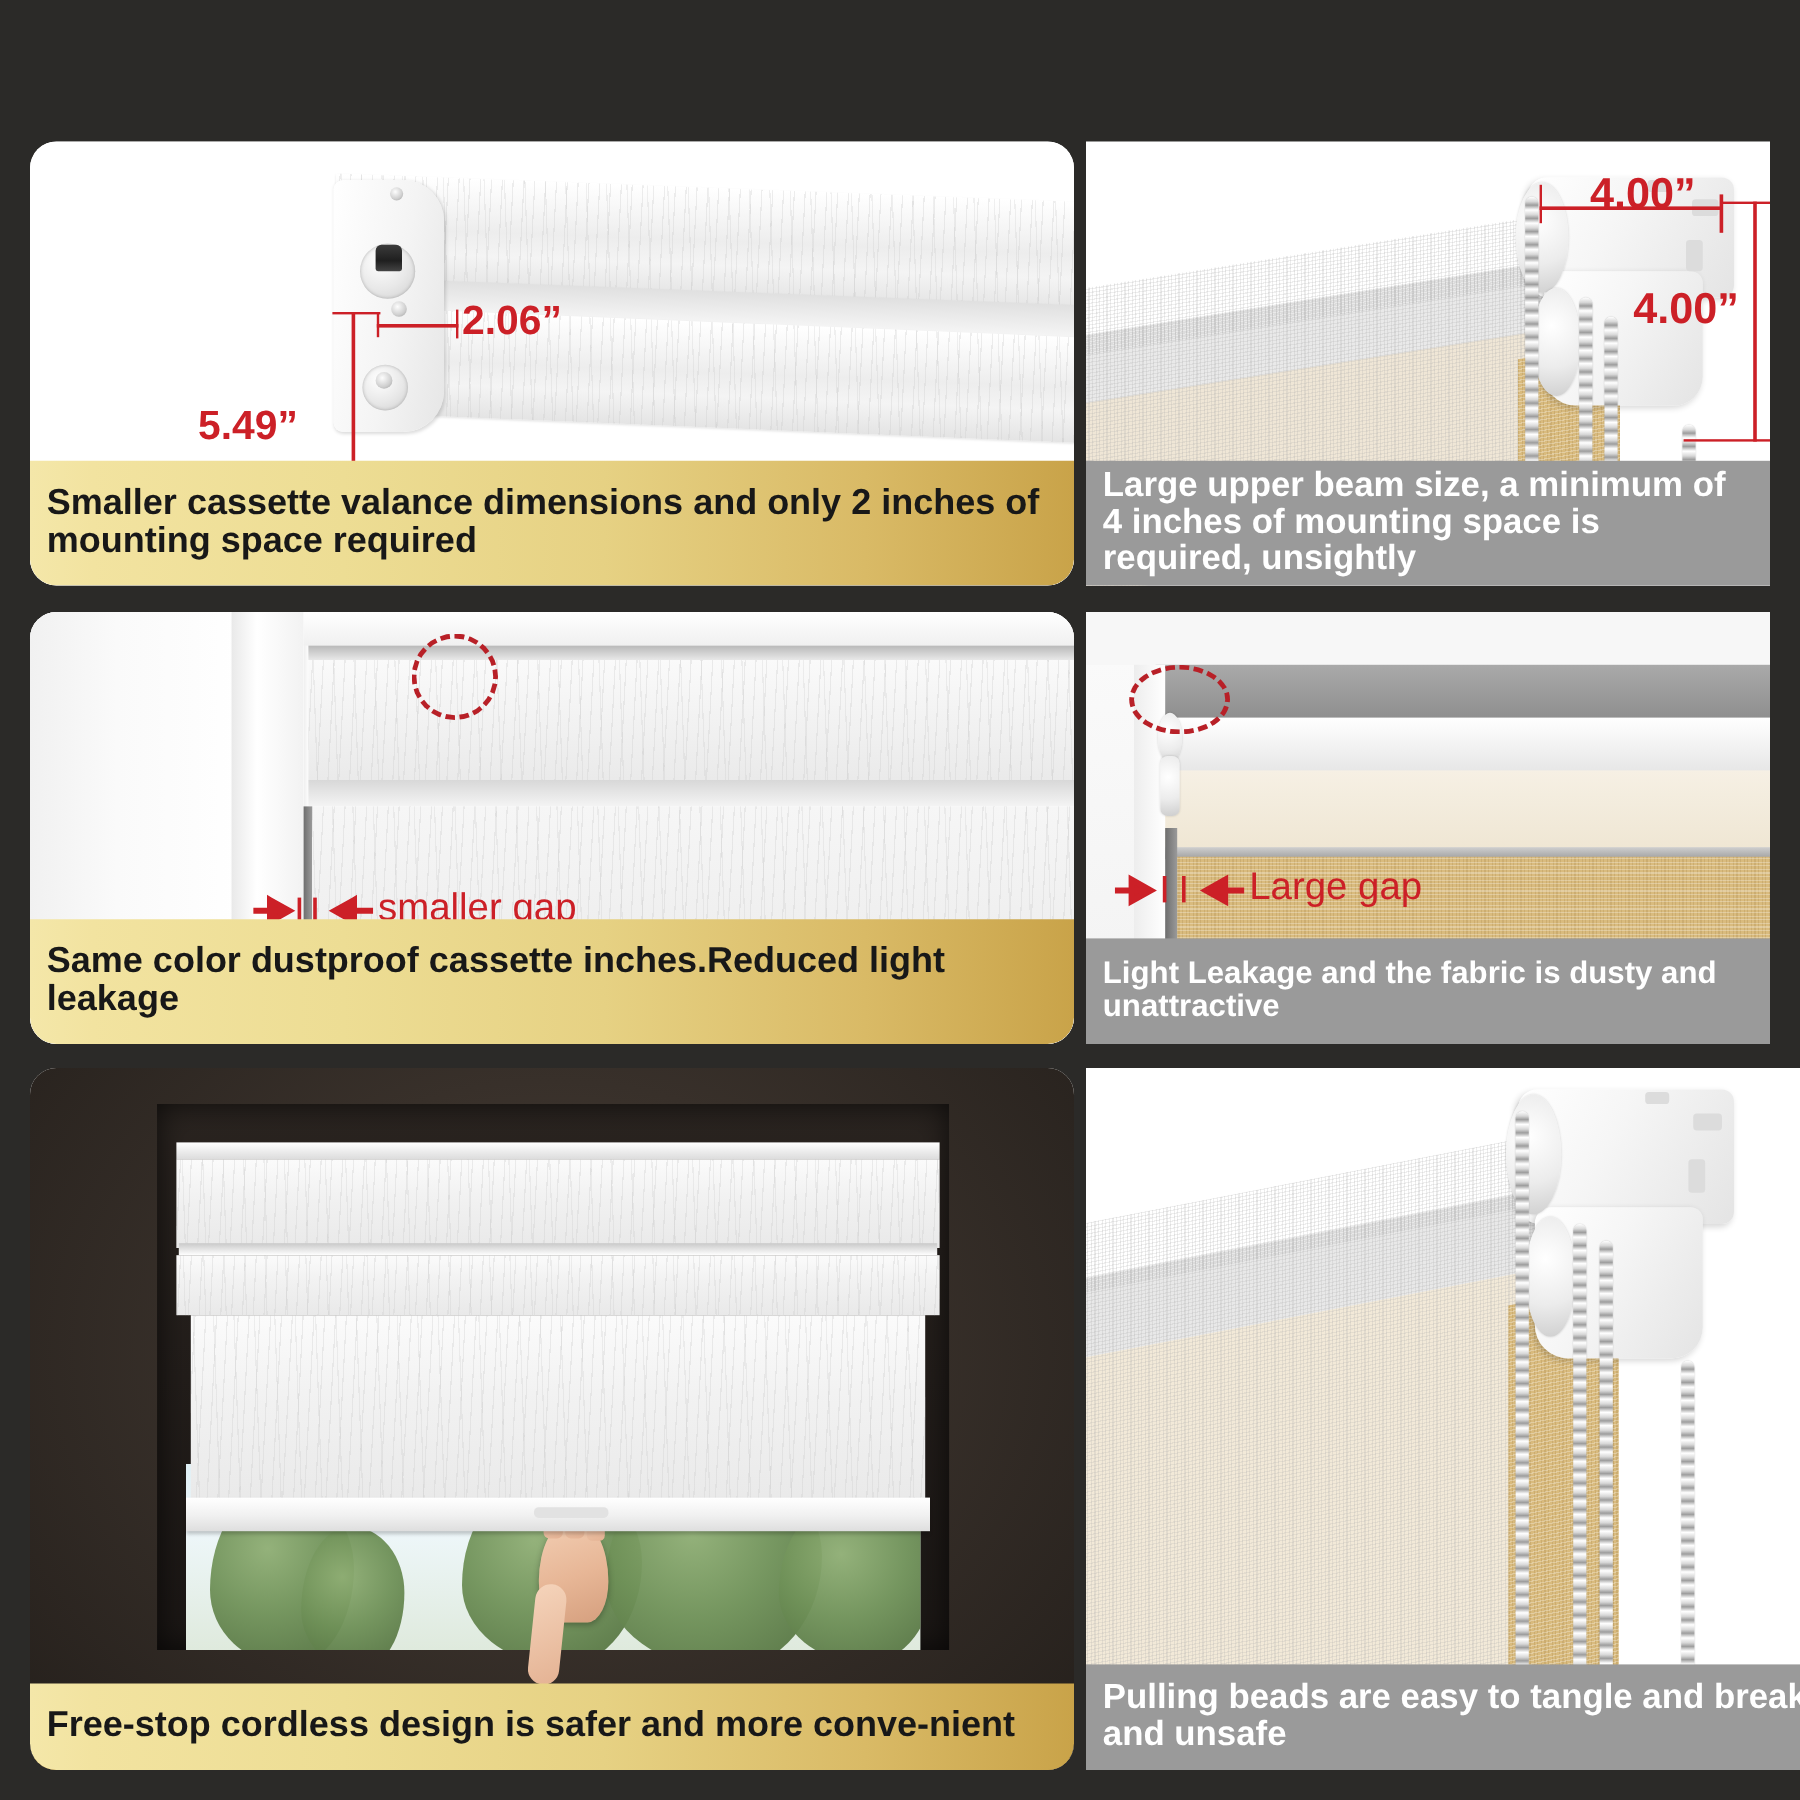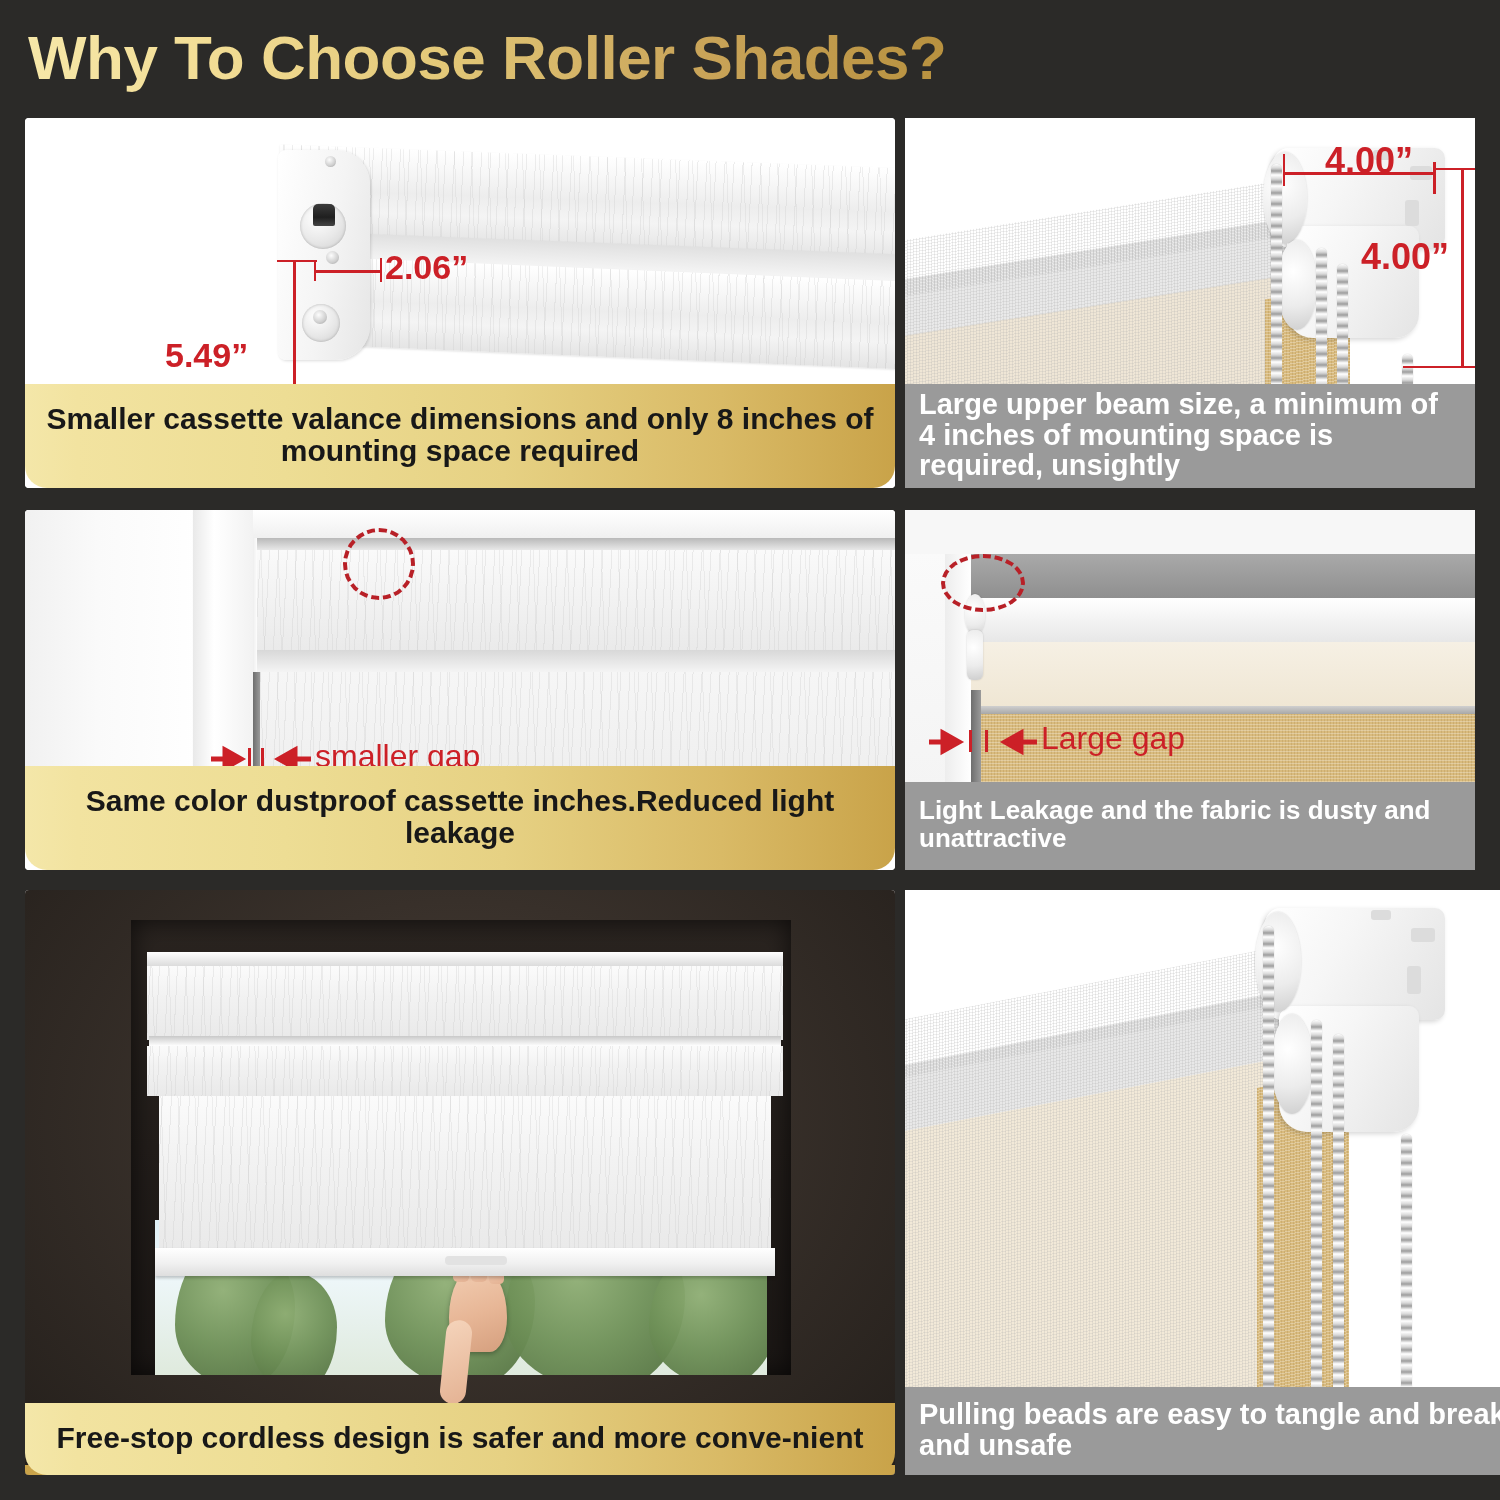--- a/index.html
+++ b/index.html
@@ -18,21 +18,21 @@
     white-space: nowrap;
     background: linear-gradient(90deg,#f6e7a8 0%,#f3dE97 18%,#e3c878 45%,#caa55a 72%,#b8913f 100%);
     -webkit-background-clip: text; background-clip: text;
     color: transparent; -webkit-text-fill-color: transparent;
     text-shadow: none;
   }
 
   
   .grid { position:absolute; left:0; top:0; width:1500px; height:1500px; }
   .panel { position: absolute; overflow: hidden; background:#fff; }
-  .panel.good { border-radius: 4px; text-align: center; }
+  .panel.good { border-radius: 22px; }
   .panel.bad  { border-radius: 0; }
 
   .art { position:absolute; left:0; top:0; right:0; bottom:0; overflow:hidden; }
 
   
   .caption {
     position: absolute; left:0; right:0; bottom:0;
     display:flex; align-items:center;
     padding: 6px 14px 8px 14px;
     font-weight: bold; line-height: 1.06;
@@ -176,21 +176,20 @@
   .gold-strip{
     position:absolute; left:0; right:0; bottom:0; height:10px;
     background: linear-gradient(90deg,#caa349,#f0e09a,#caa349);
   }
 </style>
 </head>
 <body>
 
 <div class="page">
 
-  <div class="title">Why To Choose Roller Shades?</div>
 
   <div class="grid">
 
     <div class="panel good" style="left:25px; top:118px; width:870px; height:370px;">
       <div class="art">
         <div class="white-bg"></div>
 
         <div class="p1-bar" style="left:255px; top:40px; width:700px; height:92px; transform:skewY(2.2deg); border-radius:0 0 0 0;">
           <div class="fabric-streak"></div>
         </div>
@@ -213,21 +212,21 @@
         <div class="dim-line" style="left:289px; top:152px; width:68px; height:3px;"></div>
         <div class="dim-label" style="left:360px; top:130px; font-size:34px;">2.06”</div>
 
         <div class="dim-line" style="left:268px; top:142px; width:3px; height:202px;"></div>
         <div class="dim-line" style="left:252px; top:142px; width:40px; height:2px;"></div>
         <div class="dim-line" style="left:252px; top:343px; width:40px; height:2px;"></div>
         <div class="dim-label" style="left:140px; top:218px; font-size:34px;">5.49”</div>
       </div>
 
       <div class="caption gold" style="height:104px; font-size:30px;">
-        <span class="cap-text">Smaller cassette valance dimensions and only 8 inches of mounting space required</span>
+        <span class="cap-text">Smaller cassette valance dimensions and only 2 inches of mounting space required</span>
       </div>
     </div>
 
     <div class="panel bad" style="left:905px; top:118px; width:570px; height:370px;">
       <div class="art">
         <div class="white-bg"></div>
 
         <div class="mesh" style="position:absolute; left:-10px; top:96px; width:420px; height:72px; background-color:#e9e9e9; transform:skewY(-9deg); transform-origin:right center;"></div>
         <div class="roll-tube mesh" style="left:-10px; top:60px; width:400px; height:56px; transform:skewY(-9deg); transform-origin:right center;"></div>
 

